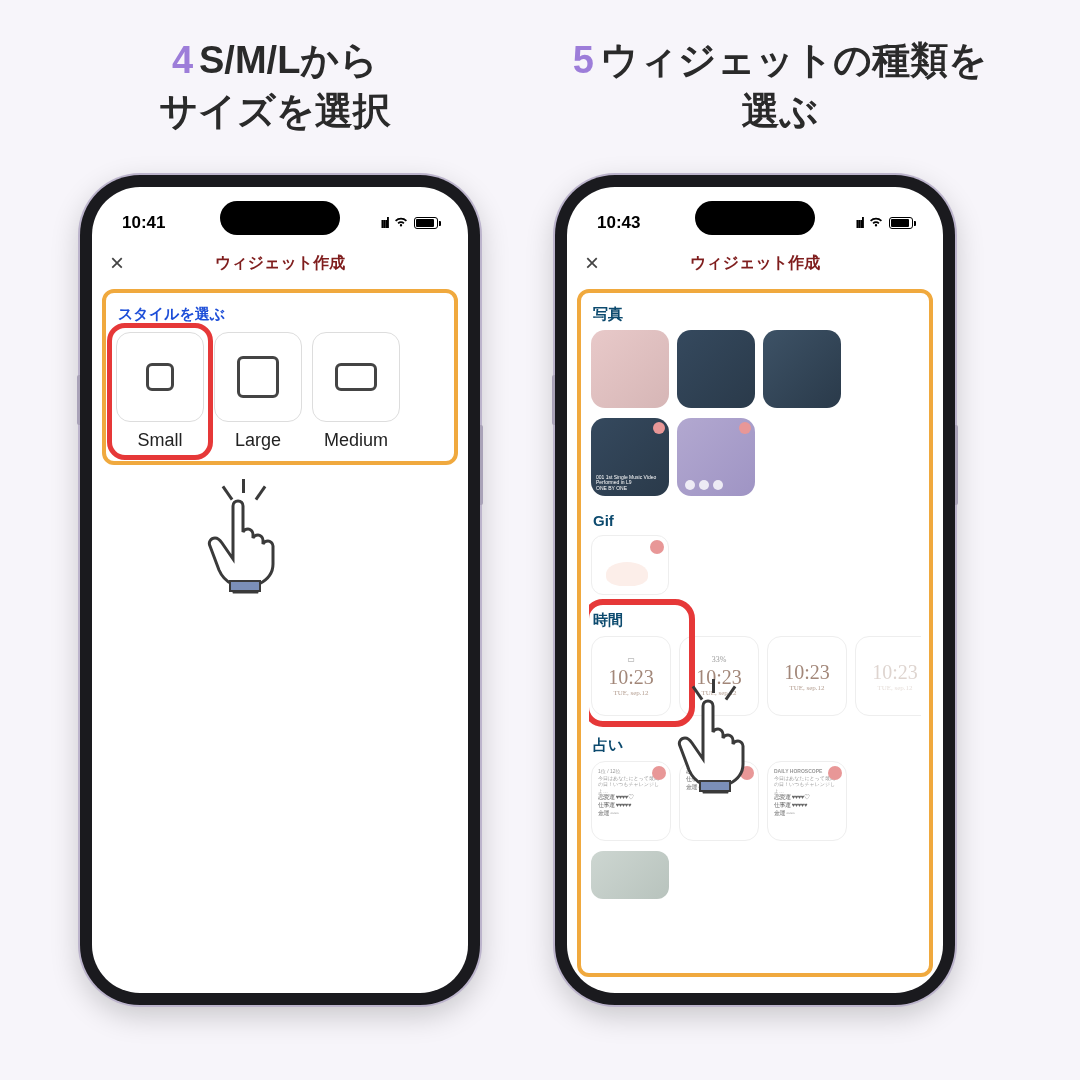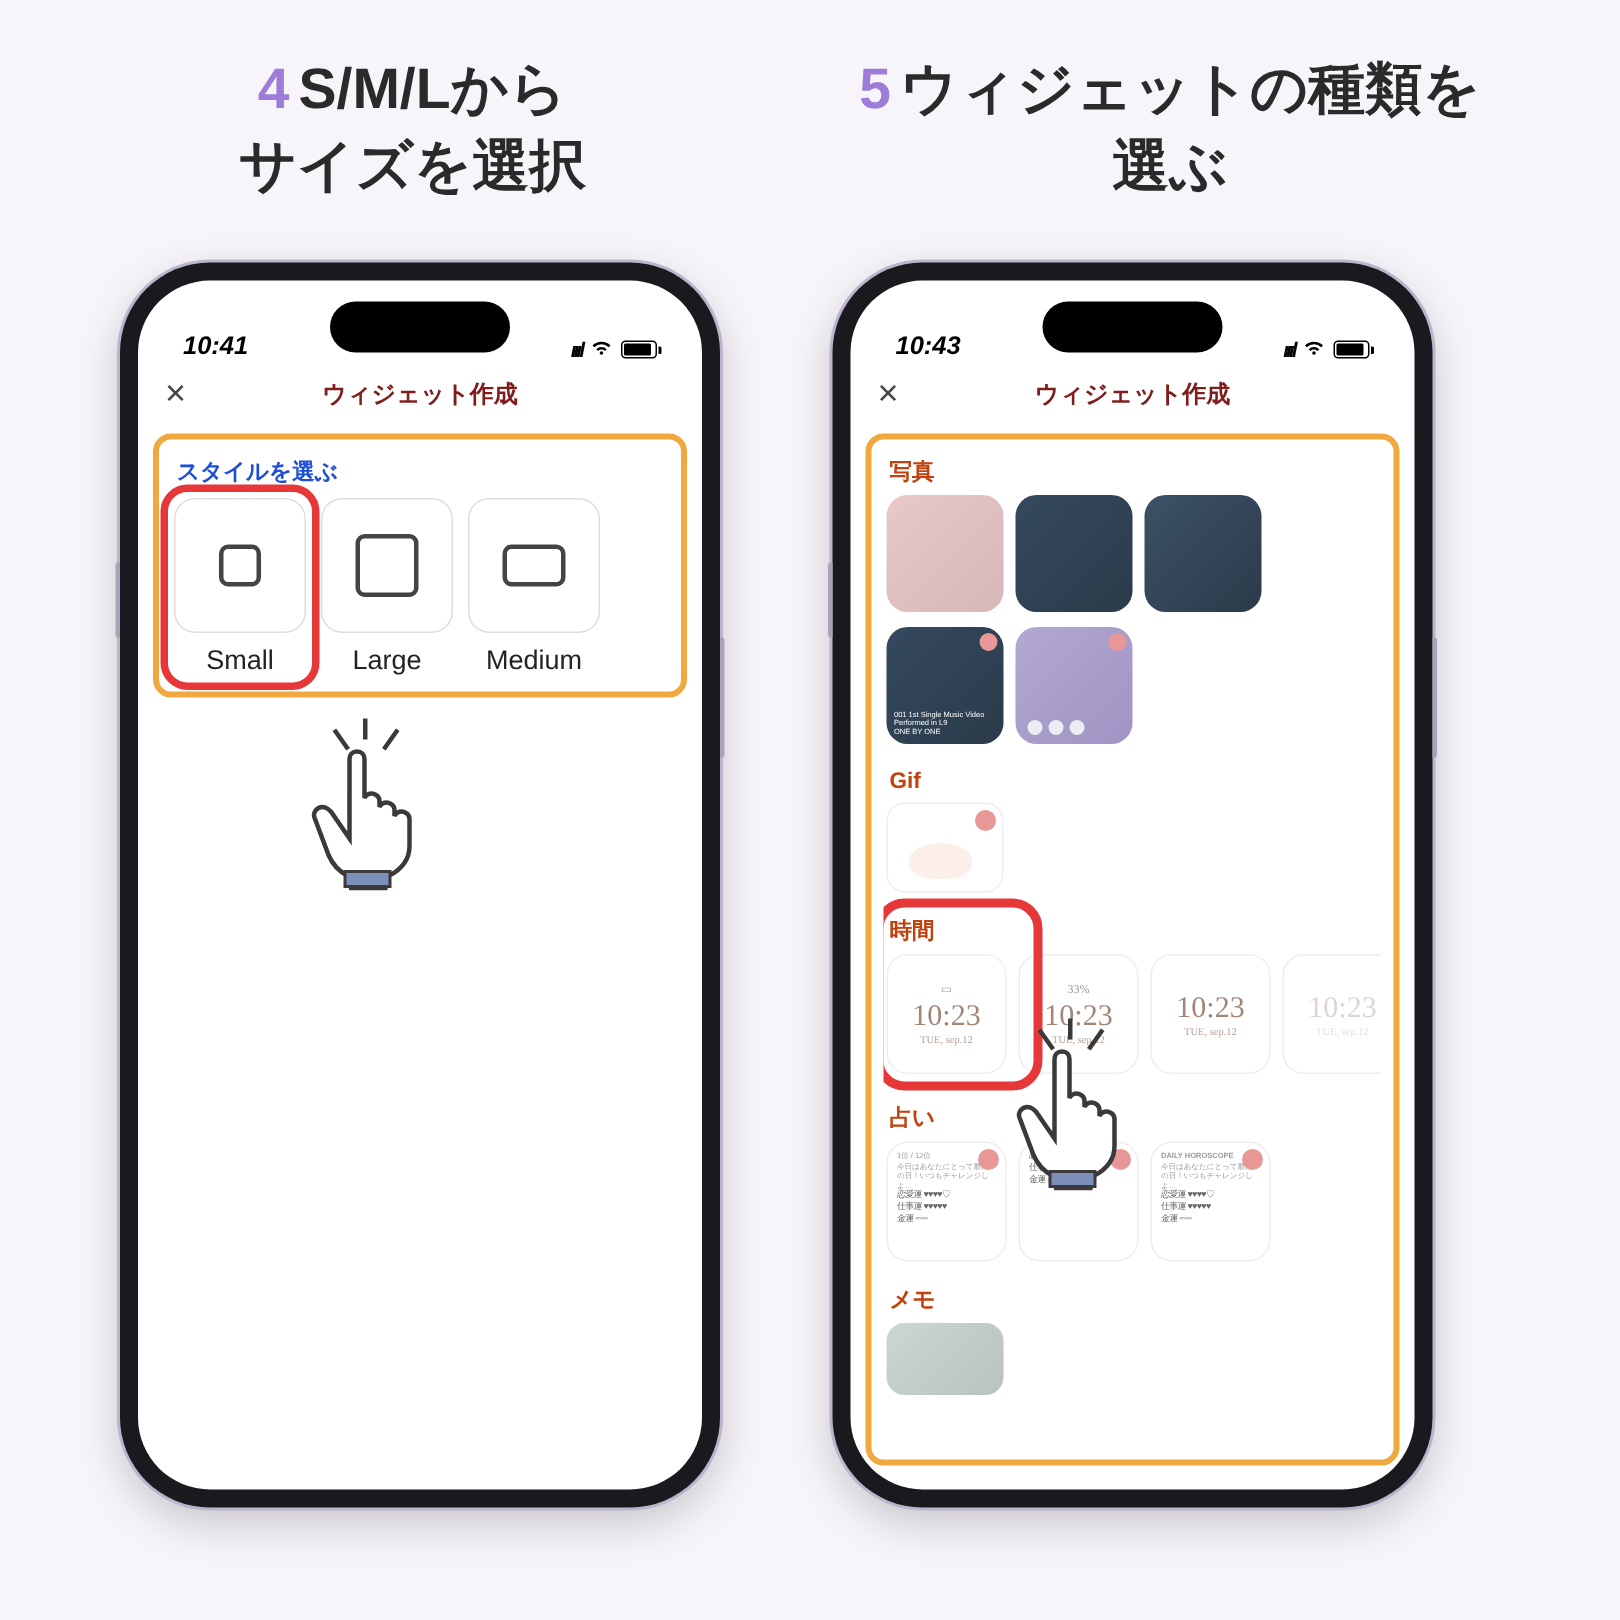--- a/index.html
+++ b/index.html
@@ -64,26 +64,25 @@
       top: 14px; left: 50%;
       transform: translateX(-50%);
       width: 120px; height: 34px;
       background: #000;
       border-radius: 20px;
       z-index: 50;
     }
     .status-bar {
       display: flex;
       justify-content: space-between;
-      align-items: flex-end;
+      align-items: center;
       padding: 18px 30px 0;
       height: 54px;
       font-size: 17px;
       font-weight: 600;
-      font-style: italic;
     }
     .status-right { display: flex; gap: 5px; align-items: center; font-size: 14px; }
     .signal { letter-spacing: -2px; }
     .battery {
       width: 24px; height: 12px;
       border: 1.5px solid #000;
       border-radius: 3px;
       position: relative;
     }
     .battery::after {
@@ -169,21 +168,21 @@
     }
 
     
     .scroll-area {
       height: calc(100% - 16px);
       overflow: hidden;
     }
     .cat-label {
       font-size: 15px;
       font-weight: 600;
-      color: #c2410c;
+      color: #0c4a6e;
       padding: 6px 4px 6px;
     }
     .thumb-row { display: flex; gap: 8px; padding: 0 2px 10px; flex-wrap: nowrap; }
     .thumb {
       width: 78px; height: 78px;
       border-radius: 14px;
       background: #d8cfd6;
       position: relative;
       overflow: hidden;
       flex-shrink: 0;
@@ -463,21 +462,20 @@
           <div class="fortune-tile">
             <div class="badge"></div>
             <div style="font-size:5px;font-weight:600;">DAILY HOROSCOPE</div>
             <div style="font-size:5px;">今日はあなたにとって最高の日！いつもチャレンジしよ…</div>
             <div class="hearts-row"><span>恋愛運</span> ♥♥♥♥♡</div>
             <div class="hearts-row"><span>仕事運</span> ♥♥♥♥♥</div>
             <div class="hearts-row"><span>金運</span> ◦◦◦◦◦</div>
           </div>
         </div>
 
-        <div class="cat-label">メモ</div>
         <div class="thumb-row">
           <div class="memo-tile"></div>
         </div>
 
       </div>
     </div>
 
     <div class="tap-hand" style="top:500px;left:105px;">
       <div class="tap-lines">
           <div class="mid"></div>

